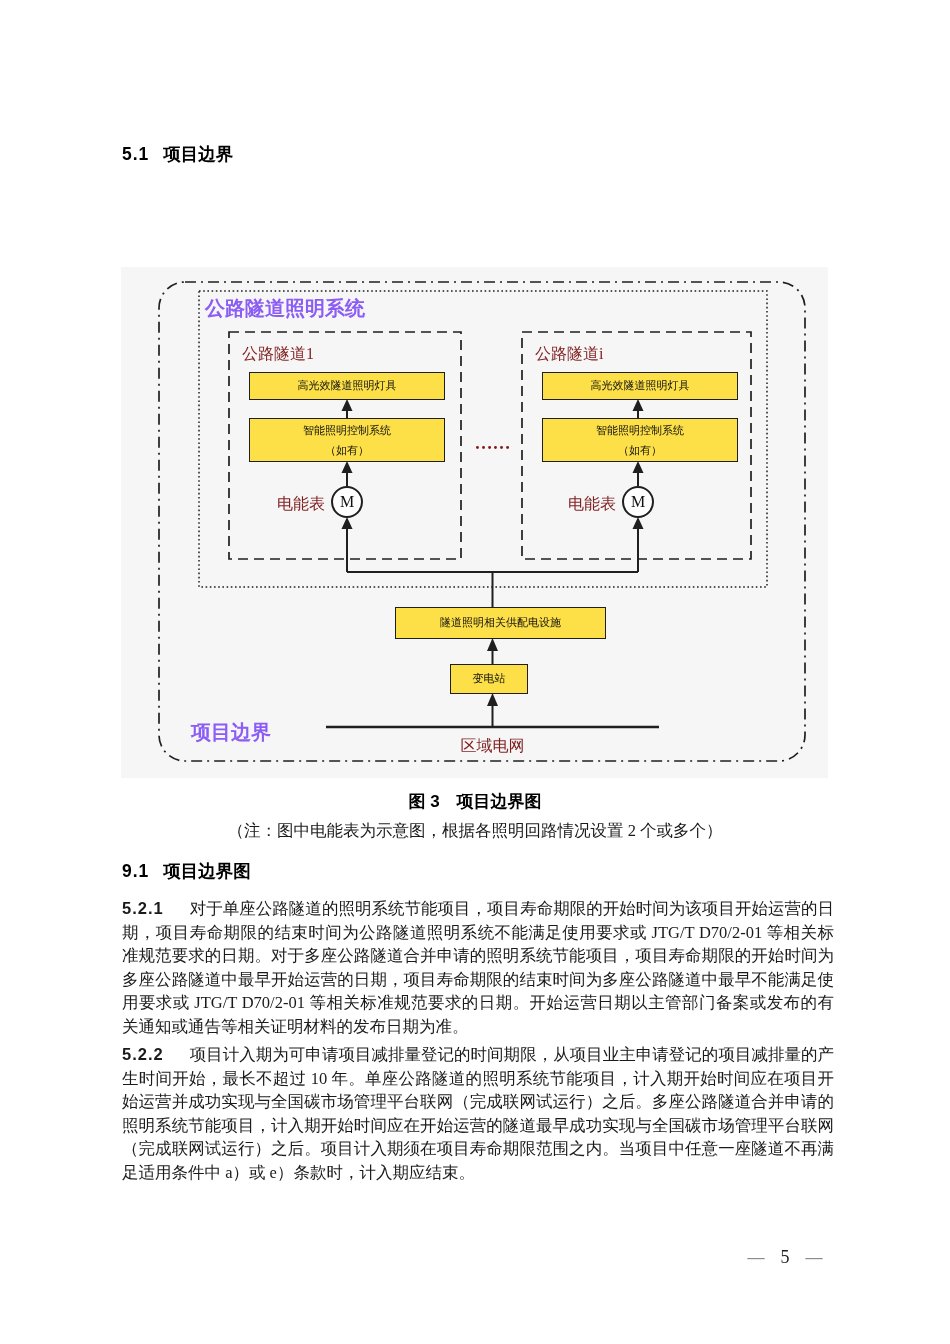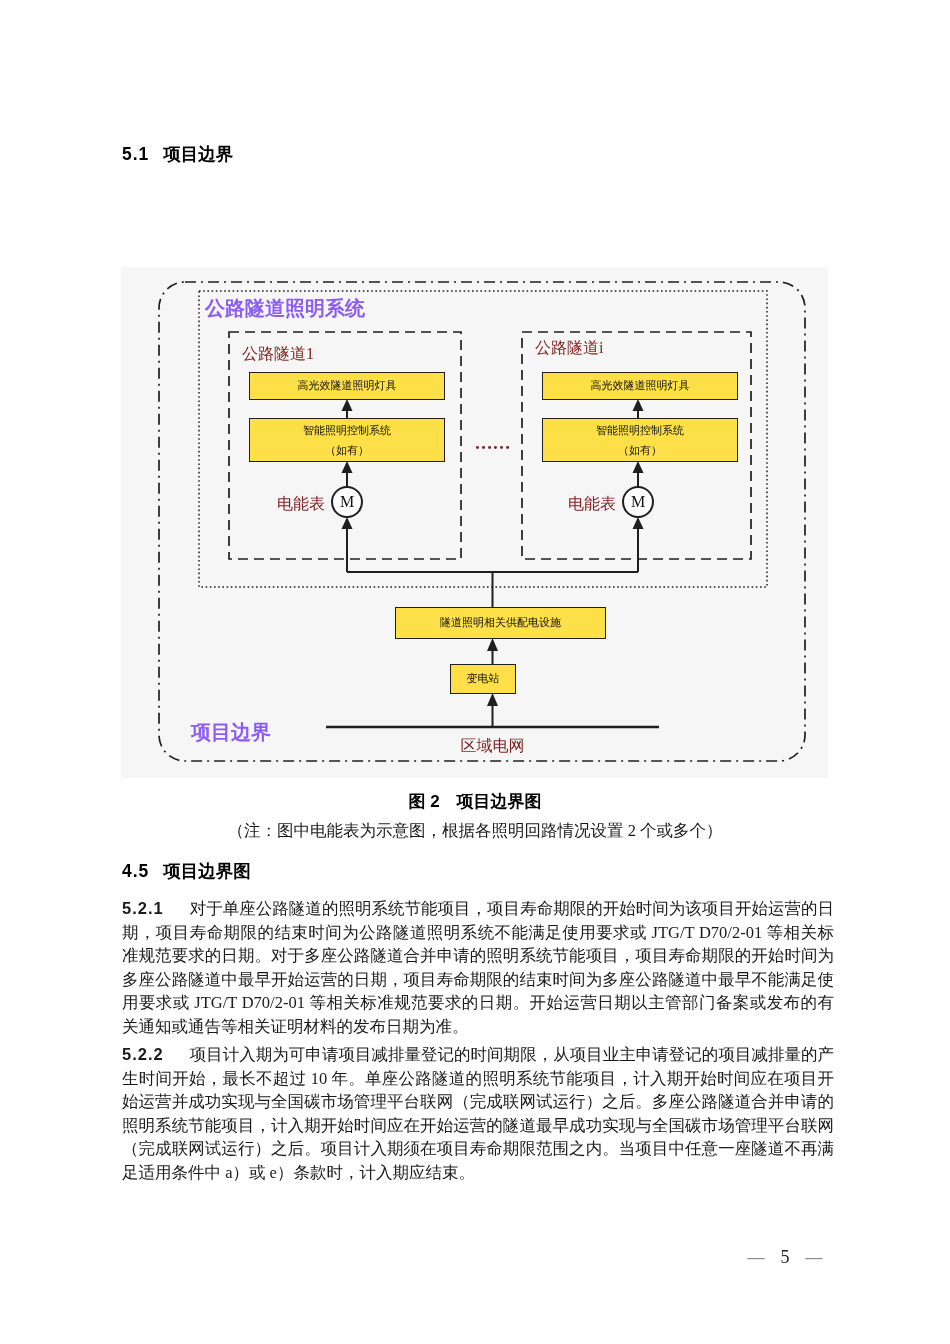--- a/index.html
+++ b/index.html
@@ -80,43 +80,43 @@
     <div class="box" style="left:128px;top:105px;width:196px;height:28px;line-height:25px;">高光效隧道照明灯具</div>
     <div class="box" style="left:128px;top:151px;width:196px;height:44px;line-height:20px;padding-top:1px;">
       <div>智能照明控制系统</div>
       <div>（如有）</div>
     </div>
     <div class="fig-label" style="left:138px;top:227px;width:66px;text-align:right;">电能表</div>
     <div class="meter" style="left:210px;top:219px;">M</div>
 
     <div class="fig-label" style="left:336px;top:166px;width:71px;text-align:center;font-weight:700;font-size:18px;">……</div>
 
-    <div class="fig-label" style="left:414px;top:71px;">公路隧道i</div>
+    <div class="fig-label" style="left:414px;top:77px;">公路隧道i</div>
     <div class="box" style="left:421px;top:105px;width:196px;height:28px;line-height:25px;">高光效隧道照明灯具</div>
     <div class="box" style="left:421px;top:151px;width:196px;height:44px;line-height:20px;padding-top:1px;">
       <div>智能照明控制系统</div>
       <div>（如有）</div>
     </div>
     <div class="fig-label" style="left:429px;top:227px;width:66px;text-align:right;">电能表</div>
     <div class="meter" style="left:501px;top:219px;">M</div>
 
     <div class="box" style="left:274px;top:340px;width:211px;height:32px;line-height:29px;">隧道照明相关供配电设施</div>
 
-    <div class="box" style="left:329px;top:397px;width:66px;height:30px;line-height:27px;">变电站</div>
+    <div class="box" style="left:329px;top:397px;width:78px;height:30px;line-height:27px;">变电站</div>
 
     <div class="fig-label" style="left:271px;top:469px;width:201px;text-align:center;">区域电网</div>
 
     <div class="fig-label fig-title" style="left:70px;top:452px;">项目边界</div>
   </div>
 
-  <div class="abs caption" style="left:122px;top:790px;width:706px;">图 2　项目边界图</div>
+  <div class="abs caption" style="left:122px;top:790px;width:706px;">图 3　项目边界图</div>
   <div class="abs note" style="left:122px;top:820px;width:706px;">（注：图中电能表为示意图，根据各照明回路情况设置 2 个或多个）</div>
 
   <div class="abs heading" style="left:122px;top:859px;">
-    <span class="hnum">4.5</span><span>项目边界图</span>
+    <span class="hnum">9.1</span><span>项目边界图</span>
   </div>
 
   <p class="abs body-par" style="left:122px;top:897px;width:712px;">
     <span class="pnum">5.2.1</span><span>对于单座公路隧道的照明系统节能项目，项目寿命期限的开始时间为该项目开始运营的日期，项目寿命期限的结束时间为公路隧道照明系统不能满足使用要求或 JTG/T D70/2-01 等相关标准规范要求的日期。对于多座公路隧道合并申请的照明系统节能项目，项目寿命期限的开始时间为多座公路隧道中最早开始运营的日期，项目寿命期限的结束时间为多座公路隧道中最早不能满足使用要求或 JTG/T D70/2-01 等相关标准规范要求的日期。开始运营日期以主管部门备案或发布的有关通知或通告等相关证明材料的发布日期为准。</span>
   </p>
 
   <p class="abs body-par" style="left:122px;top:1043px;width:712px;">
     <span class="pnum">5.2.2</span><span>项目计入期为可申请项目减排量登记的时间期限，从项目业主申请登记的项目减排量的产生时间开始，最长不超过 10 年。单座公路隧道的照明系统节能项目，计入期开始时间应在项目开始运营并成功实现与全国碳市场管理平台联网（完成联网试运行）之后。多座公路隧道合并申请的照明系统节能项目，计入期开始时间应在开始运营的隧道最早成功实现与全国碳市场管理平台联网（完成联网试运行）之后。项目计入期须在项目寿命期限范围之内。当项目中任意一座隧道不再满足适用条件中 a）或 e）条款时，计入期应结束。</span>
   </p>
 

